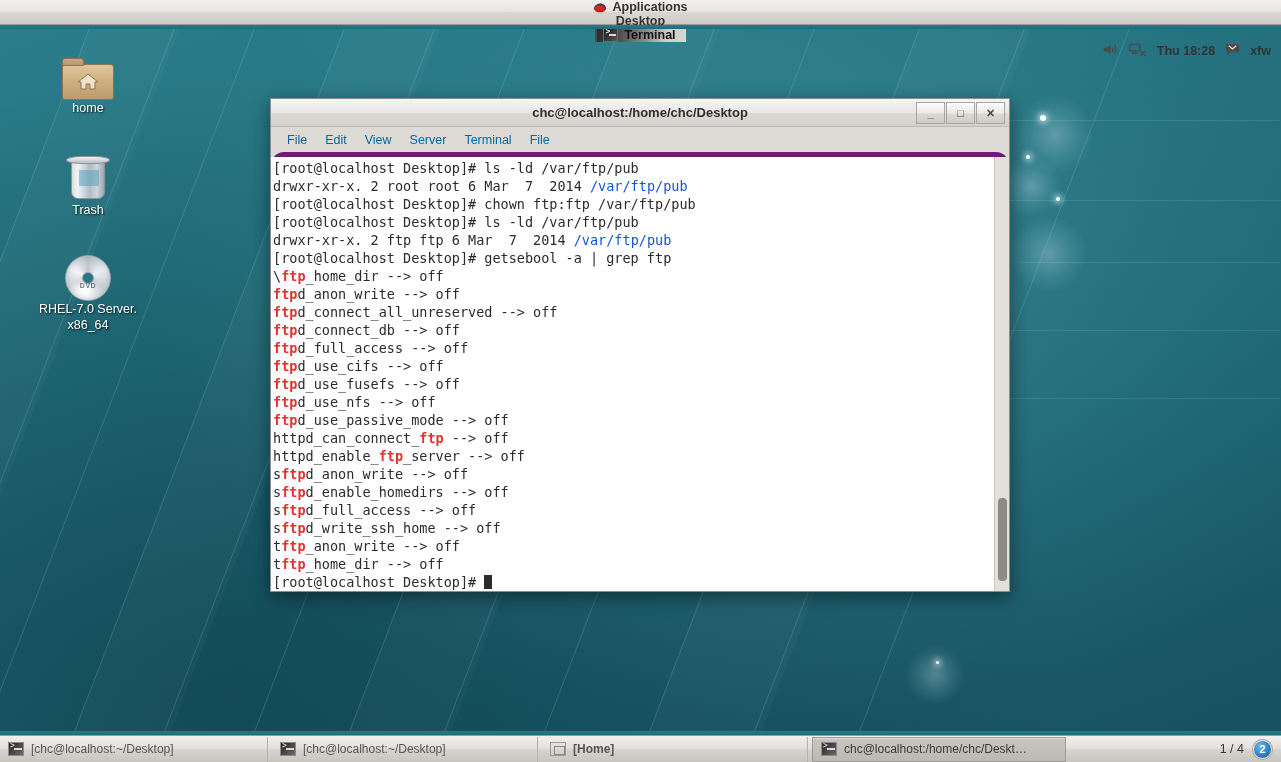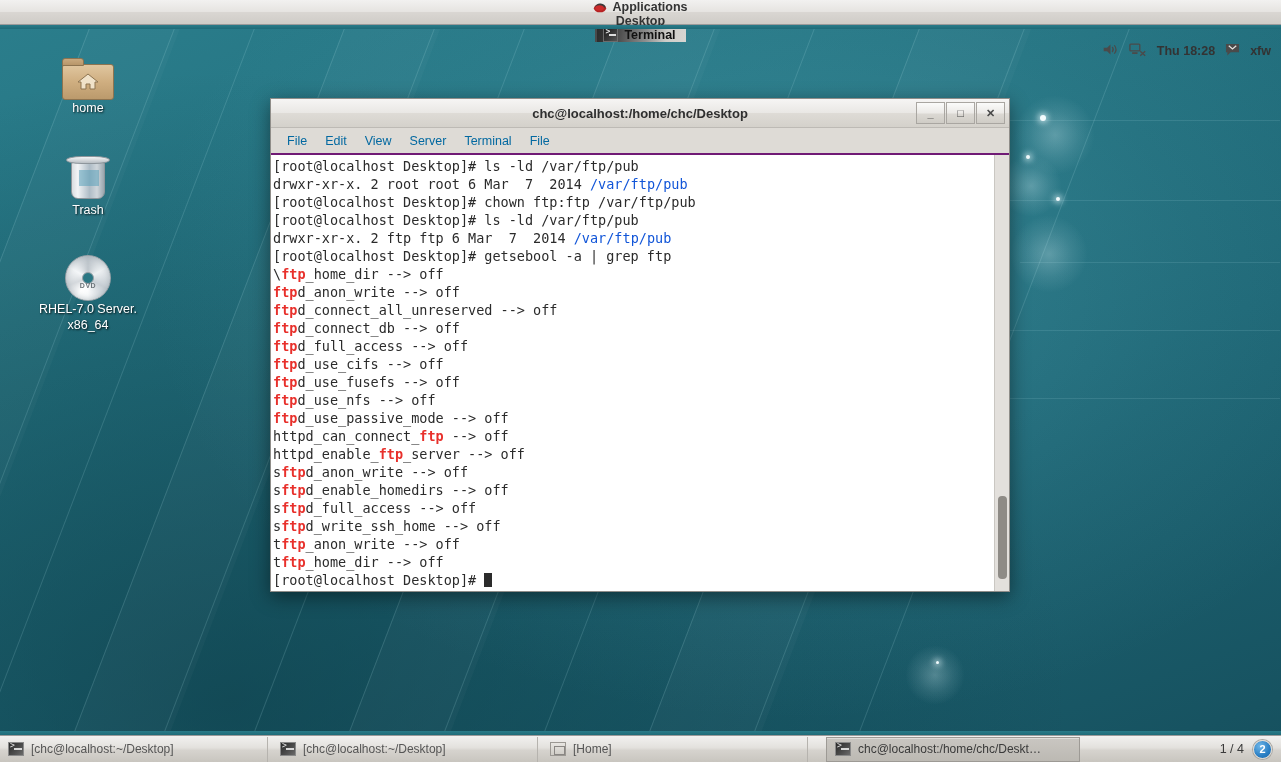--- a/index.html
+++ b/index.html
@@ -179,21 +179,22 @@
   #menubar {
     height: 25px; display: flex; align-items: center;
     background: #dedbd6;
     padding-left: 8px; gap: 2px;
   }
   .menu-item {
     font-size: 12.5px; color: #0369a1; padding: 2px 8px; white-space: nowrap;
   }
   #term-body {
     flex: 1; display: flex; background: #0f766e; position: relative;
-    border-top: 2px solid #701a75;
+    border-top: 5px solid #701a75;
+    border-radius: 13px;
   }
   #term-screen {
     flex: 1; background: #ffffff;
     padding: 2px 0 0 2px;
     font-family: "DejaVu Sans Mono", monospace;
     font-size: 13.5px; line-height: 18px;
     color: #2b2b2b; white-space: pre;
     overflow: hidden;
   }
   .t-blue { color: #1155d8; }
@@ -419,21 +420,21 @@
 <div id="bottom-panel">
   <div id="task-list" style="display:flex; align-items:center; height:27px;">
       <div class="task-btn" style="width: 268px; margin-right: 4px;">
         <span class="task-icon"></span>
         <span style="overflow: hidden; text-overflow: ellipsis;">[chc@localhost:~/Desktop]</span>
       </div>
       <div class="task-btn" style="width: 266px; margin-right: 4px;">
         <span class="task-icon"></span>
         <span style="overflow: hidden; text-overflow: ellipsis;">[chc@localhost:~/Desktop]</span>
       </div>
-      <div class="task-btn" style="width: 266px; margin-right: 18px;">
+      <div class="task-btn" style="width: 266px; margin-right: 4px; font-weight: bold;">
         <span class="task-icon home-ico"></span>
         <span style="overflow: hidden; text-overflow: ellipsis;">[Home]</span>
       </div>
       <div class="task-btn active" style="width: 254px; margin-right: 84px;">
         <span class="task-icon"></span>
         <span style="overflow: hidden; text-overflow: ellipsis;">chc@localhost:/home/chc/Deskt…</span>
       </div>
     </div>
   <div id="workspace-area">
     <span id="ws-count">1 / 4</span>

